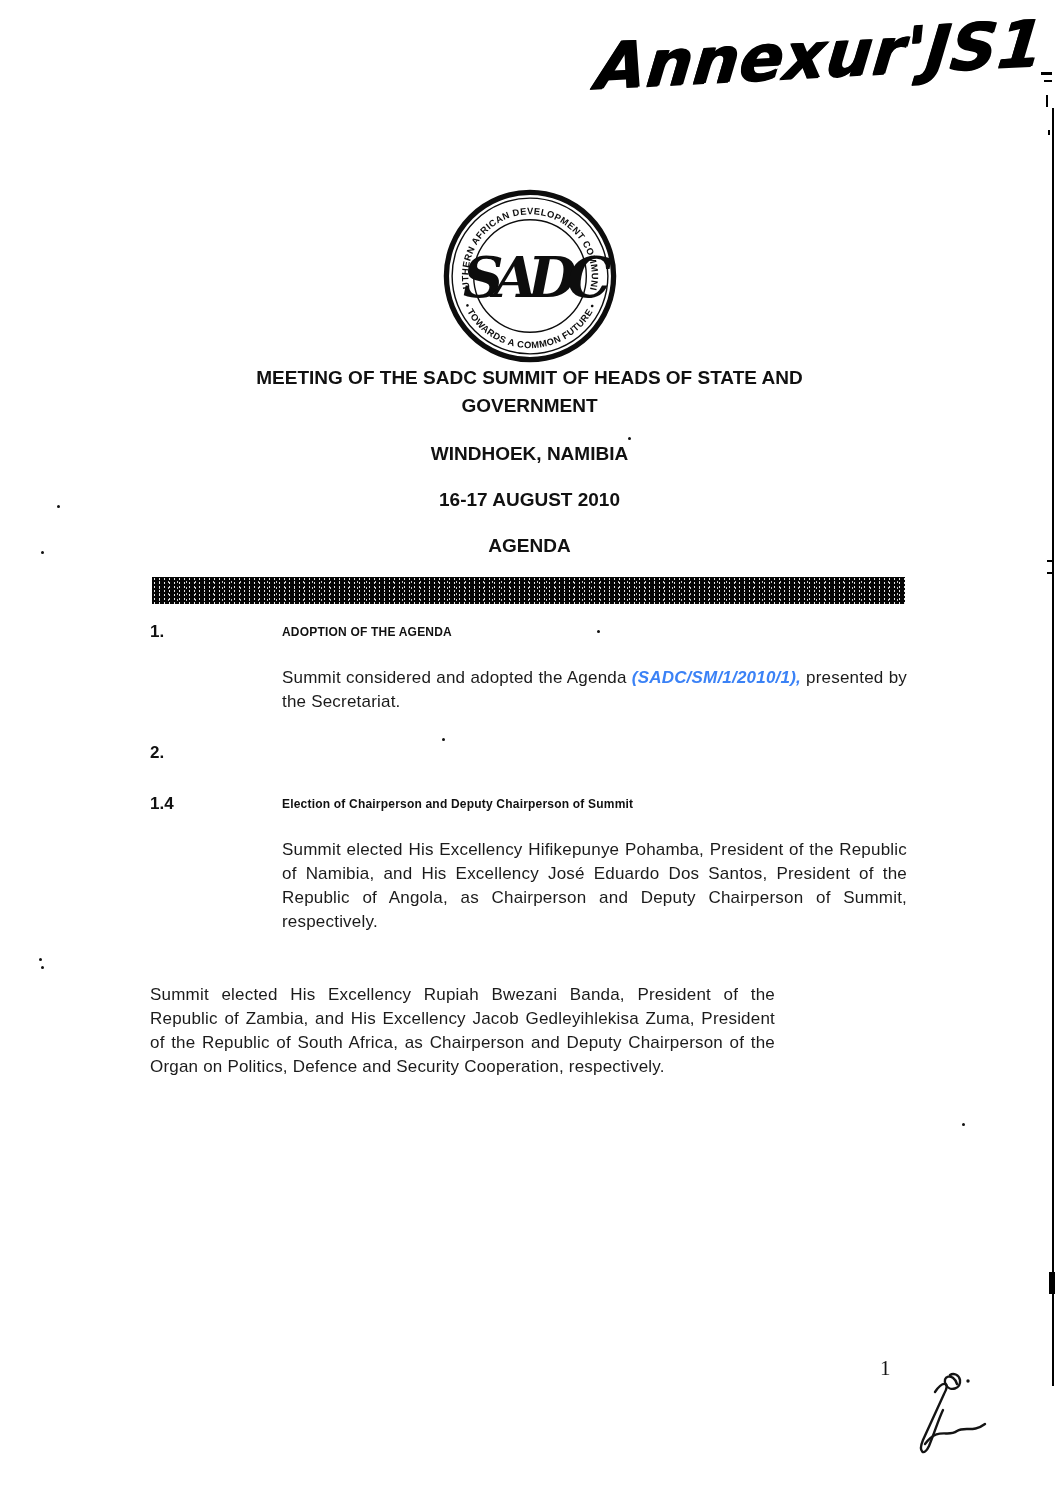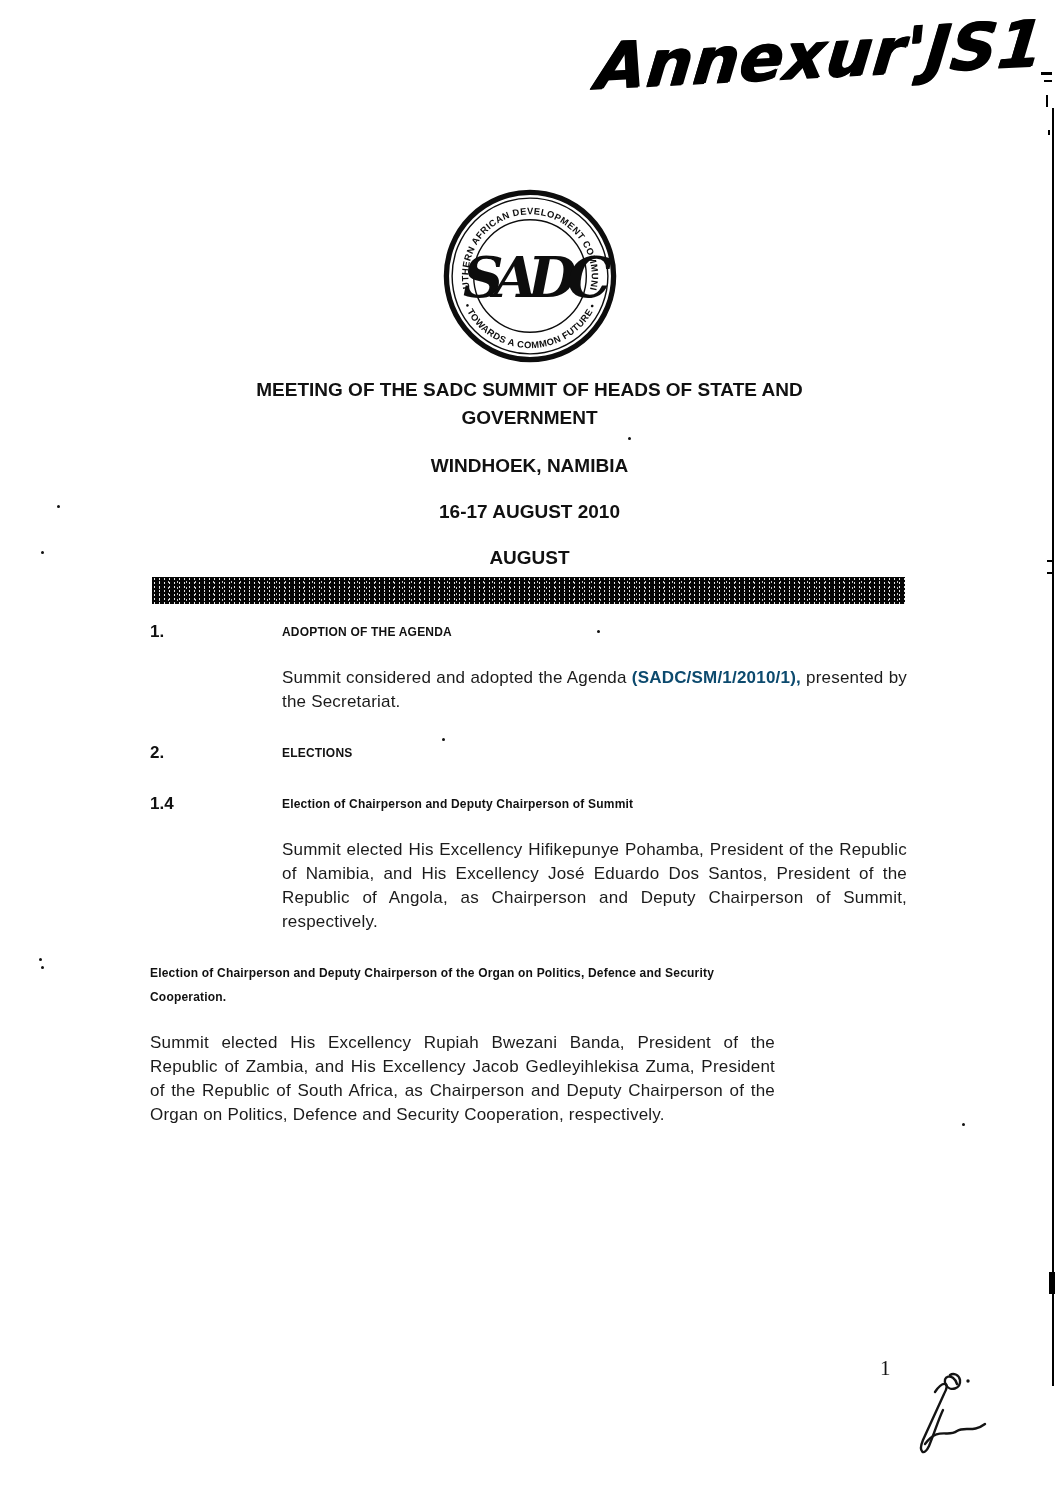--- a/index.html
+++ b/index.html
@@ -12,21 +12,21 @@
     position:absolute;top:18px;left:596px;white-space:nowrap;
     font-family:"DejaVu Sans",sans-serif;font-weight:bold;font-style:italic;
     font-size:64px;color:#000;letter-spacing:1px;
     transform:rotate(-3deg) skewX(-9deg);
     text-shadow:1.5px 0 #000, 0 1px #000;
   }
   
   .logo-wrap{position:absolute;top:188px;left:50%;transform:translateX(-50%);}
   
   .title-block{
-    position:absolute;top:376px;left:0;width:100%;text-align:center;
+    position:absolute;top:364px;left:0;width:100%;text-align:center;
     font-weight:bold;font-size:19px;color:#111;
   }
   .doc-title{line-height:28px;max-width:670px;margin:0 auto;}
   .doc-location{margin-top:20px;line-height:28px;}
   .doc-date{margin-top:18px;line-height:28px;}
   .doc-type{margin-top:18px;line-height:28px;}
   
   .black-bar{
     position:absolute;left:152px;top:577px;width:753px;height:27px;
     background-color:#060606;
@@ -36,21 +36,21 @@
     background-size:5px 4px,9px 6px;
     background-position:0 0,3px 2px;
   }
   
   .content{position:absolute;top:620px;left:150px;width:757px;font-size:17px;line-height:24px;}
   .section{display:flex;margin-bottom:27px;}
   .sec-num{flex:0 0 132px;width:132px;font-weight:bold;color:#111;}
   .sec-body{flex:1;max-width:625px;}
   .sec-heading{font-size:12px;font-weight:bold;margin:0;line-height:24px;color:#111;letter-spacing:0.2px;}
   .sec-para{margin:22px 0 0 0;text-align:justify;letter-spacing:0.2px;color:#1b1b1b;}
-  .sec-para b{color:#0c4a6e;}
+  .sec-para b{color:#3b82f6;font-style:italic;}
   
   .page-number{position:absolute;top:1356px;left:880px;font-family:"Liberation Serif",serif;font-size:21px;color:#141414;}
   .signature{position:absolute;top:1364px;left:893px;}
   
   .edge-line{position:absolute;top:108px;left:1052px;width:2px;height:1278px;background:#000;}
   .edge-mark{position:absolute;background:#000;}
   .dot{position:absolute;width:3px;height:3px;background:#111;border-radius:50%;}
 </style>
 </head>
 <body>
@@ -75,53 +75,49 @@
         <textPath href="#arcBottom" startOffset="50%" text-anchor="middle">• TOWARDS A COMMON FUTURE •</textPath>
       </text>
       <text x="103" y="124" text-anchor="middle" font-family="DejaVu Serif, serif" font-style="italic" font-weight="bold" font-size="64" letter-spacing="-11" fill="#0d0d0d">SADC</text>
     </svg>
   </div>
 
   <div class="title-block">
     <div class="doc-title">MEETING OF THE SADC SUMMIT OF HEADS OF STATE AND GOVERNMENT</div>
     <div class="doc-location">WINDHOEK, NAMIBIA</div>
     <div class="doc-date">16-17 AUGUST 2010</div>
-    <div class="doc-type">AUGUST</div>
+    <div class="doc-type">AGENDA</div>
   </div>
 
   <div class="black-bar"></div>
 
   <div class="content">
 
     <div class="section">
       <div class="sec-num">1.</div>
       <div class="sec-body">
         <h2 class="sec-heading">ADOPTION OF THE AGENDA</h2>
         <p class="sec-para"><span>Summit considered and adopted the Agenda </span><b>(SADC/SM/1/2010/1),</b><span> presented by the Secretariat.</span></p>
       </div>
     </div>
 
     <div class="section">
       <div class="sec-num">2.</div>
-      <div class="sec-body">
-        <h2 class="sec-heading">ELECTIONS</h2>
-      </div>
     </div>
 
     <div class="section">
       <div class="sec-num">1.4</div>
       <div class="sec-body">
         <h2 class="sec-heading">Election of Chairperson and Deputy Chairperson of Summit</h2>
         <p class="sec-para">Summit elected His Excellency Hifikepunye Pohamba, President of the Republic of Namibia, and His Excellency José Eduardo Dos Santos, President of the Republic of Angola, as Chairperson and Deputy Chairperson of Summit, respectively.</p>
       </div>
     </div>
 
     <div class="section">
       <div class="sec-body">
-        <h2 class="sec-heading">Election of Chairperson and Deputy Chairperson of the Organ on Politics, Defence and Security Cooperation.</h2>
         <p class="sec-para">Summit elected His Excellency Rupiah Bwezani Banda, President of the Republic of Zambia, and His Excellency Jacob Gedleyihlekisa Zuma, President of the Republic of South Africa, as Chairperson and Deputy Chairperson of the Organ on Politics, Defence and Security Cooperation, respectively.</p>
       </div>
     </div>
 
   </div>
 
   <div class="page-number">1</div>
 
   <svg class="signature" width="110" height="100" viewBox="0 0 110 100" role="img" aria-label="Z.S.">
     <g fill="none" stroke="#141414" stroke-width="2.4" stroke-linecap="round">

